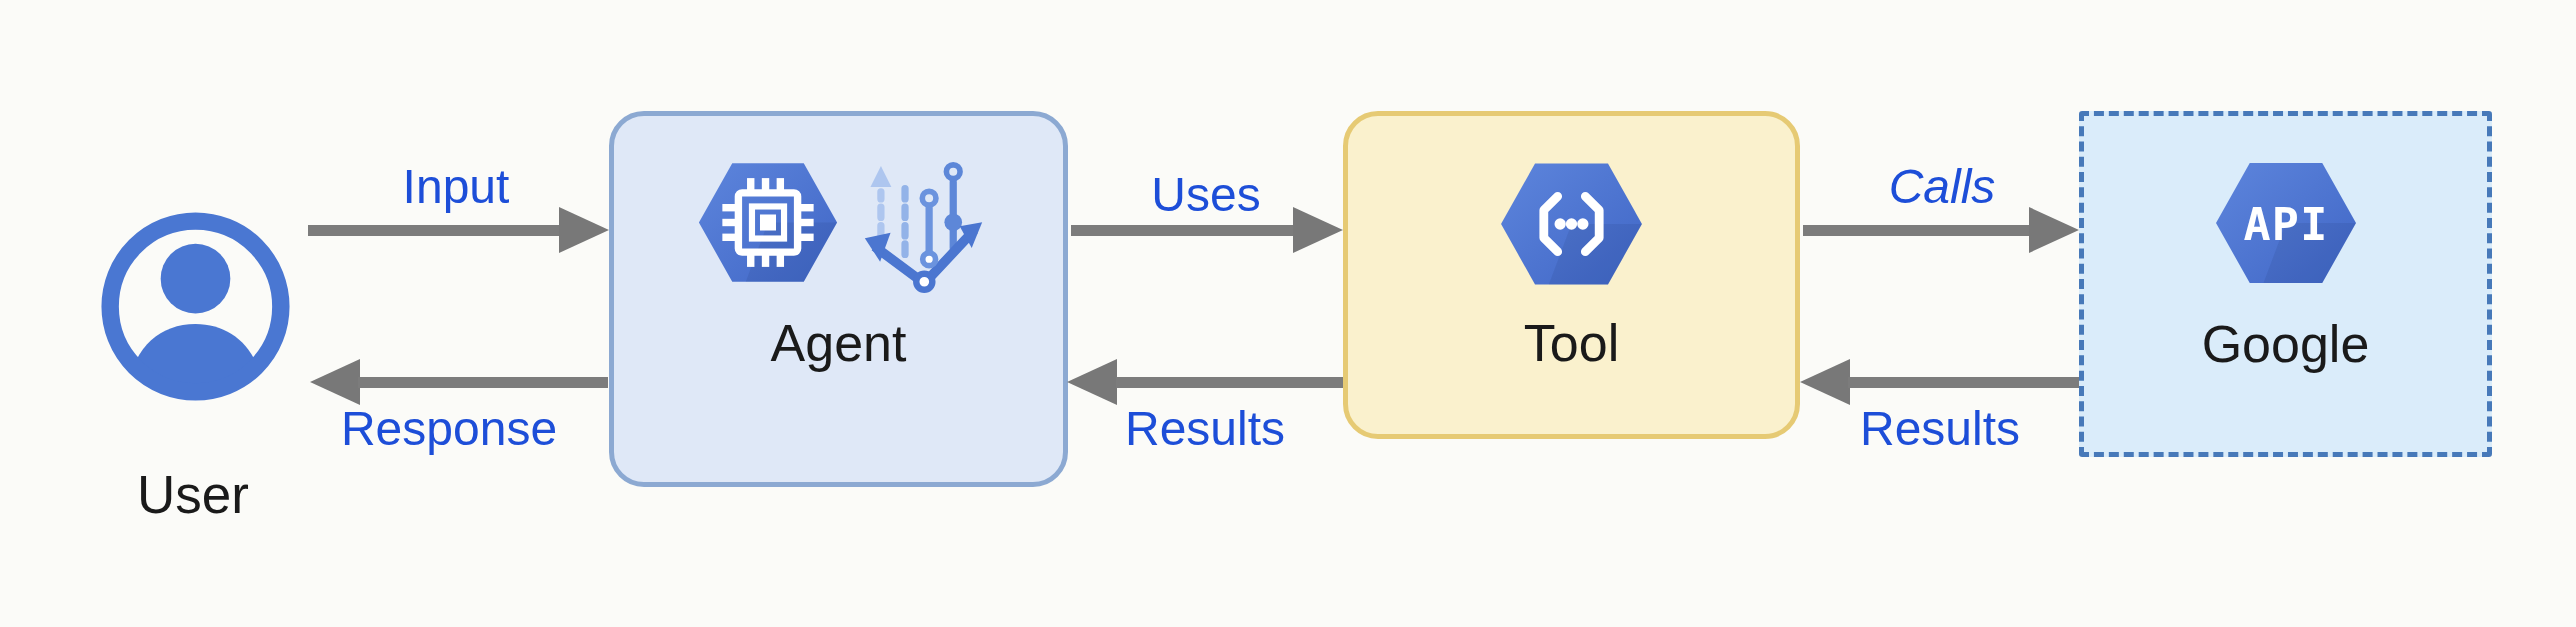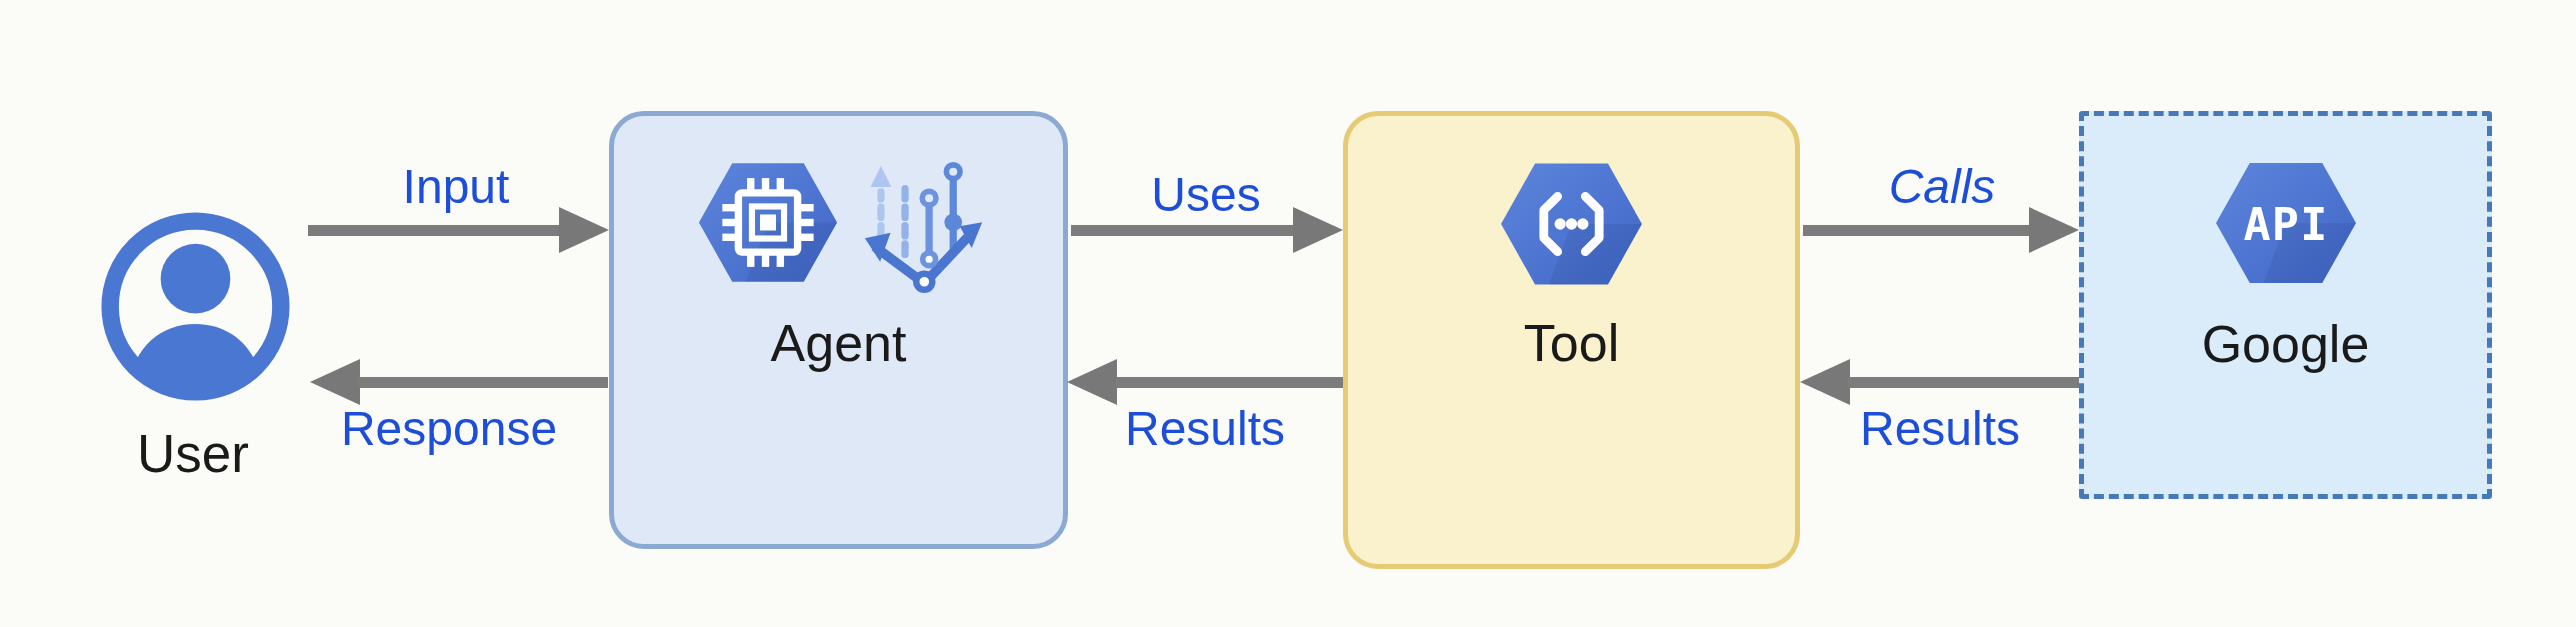--- a/index.html
+++ b/index.html
@@ -15,33 +15,33 @@
     background: #fbfbf8;
     overflow: hidden;
   }
   
   .box {
     position: absolute;
     box-sizing: border-box;
     top: 111px;
   }
   .box.agent {
-    left: 609px; width: 459px; height: 438px;
+    left: 609px; width: 459px; height: 376px;
     background: #dfe8f7;
     border: 5.6px solid #8ca9d2;
     border-radius: 35px;
   }
   .box.tool {
-    left: 1343px; width: 457px; height: 458px;
+    left: 1343px; width: 457px; height: 328px;
     background: #faf1cd;
     border: 5.6px solid #e6ca74;
     border-radius: 35px;
   }
   .box.api {
-    left: 2079px; width: 413px; height: 388px;
+    left: 2079px; width: 413px; height: 346px;
     background: #daecfa;
     border: 5.6px dashed #4779b9;
     border-radius: 3.2px;
   }
   .box-text {
     position: absolute;
     left: 0; right: 0;
     top: 195px;
     text-align: center;
     color: #1a1a1a;
@@ -55,21 +55,21 @@
     display: flex;
     justify-content: center;
     align-items: flex-start;
     gap: 21px;
   }
   
   .user-node { position: absolute; left: 0; top: 0; }
   .user-icon { position: absolute; left: 91px; top: 202px; }
   .user-label {
     position: absolute;
-    left: 193px; top: 423px;
+    left: 193px; top: 464px;
     transform: translateX(-50%);
     font-size: 53px;
     color: #1a1a1a;
     white-space: nowrap;
   }
   
   .edge-line {
     position: absolute;
     height: 10.5px;
     background: #7c7c7c;

